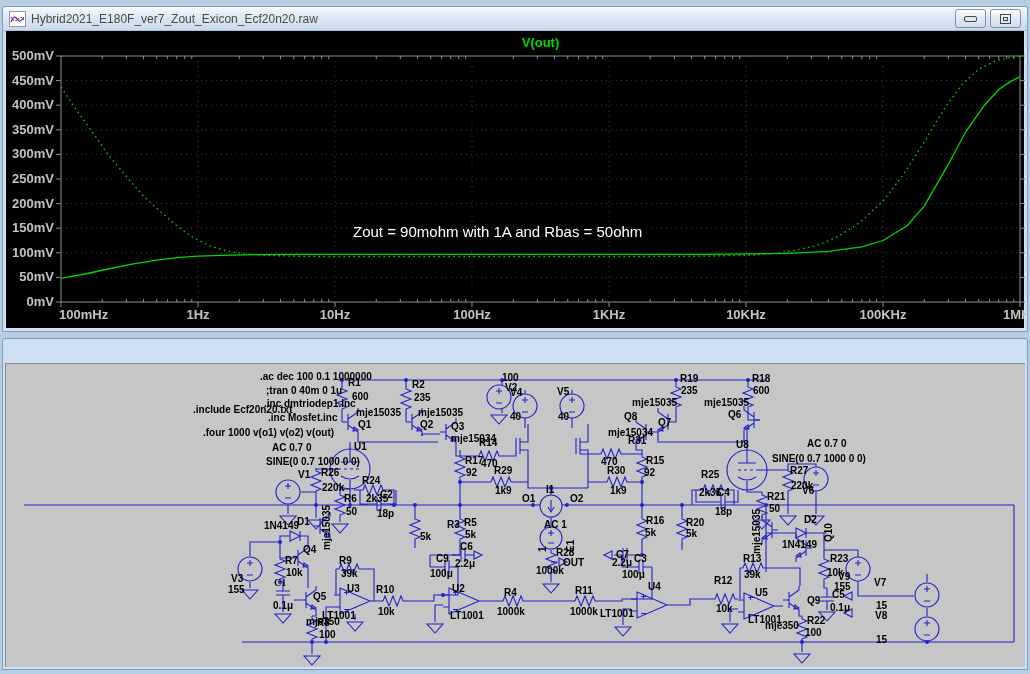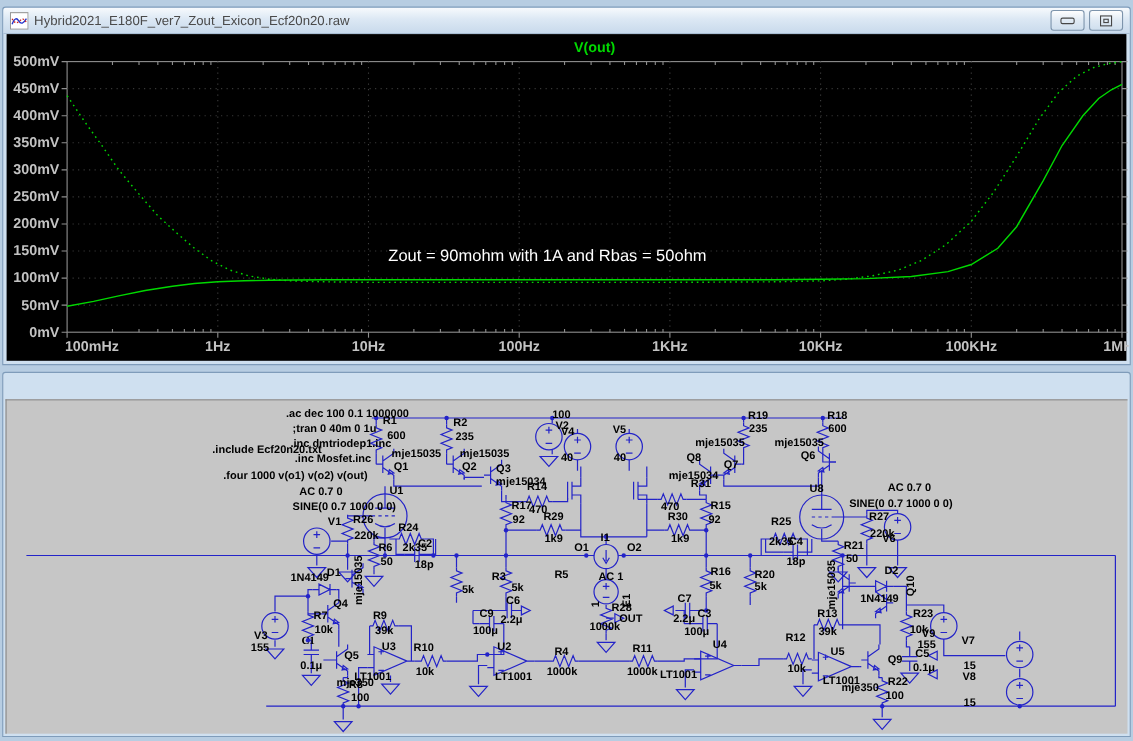--- a/index.html
+++ b/index.html
@@ -504,21 +504,21 @@
         <span class="slab" style="left: 485px; top: 120px;">1k9</span>
         <span class="slab" style="left: 512px; top: 128px;">O1</span>
         <span class="slab" style="left: 536px; top: 119px;">I1</span>
         <span class="slab" style="left: 560px; top: 128px;">O2</span>
         <span class="slab" style="left: 534px; top: 154px;">AC 1</span>
         <span class="slab srot" style="left: 528px; top: 186px;">1</span>
         <span class="slab srot" style="left: 556px; top: 186px;">E1</span>
         <span class="slab" style="left: 546px; top: 182px;">R28</span>
         <span class="slab" style="left: 526px; top: 200px;">1000k</span>
         <span class="slab" style="left: 553px; top: 192px;">OUT</span>
-        <span class="slab" style="left: 454px; top: 152px; margin-left: 40px;">R5</span>
+        <span class="slab" style="left: 454px; top: 152px;">R5</span>
         <span class="slab" style="left: 455px; top: 164px;">5k</span>
         <span class="slab" style="left: 450px; top: 176px;">C6</span>
         <span class="slab" style="left: 445px; top: 193px;">2.2μ</span>
         <span class="slab" style="left: 426px; top: 188px;">C9</span>
         <span class="slab" style="left: 420px; top: 203px;">100μ</span>
         <span class="slab" style="left: 442px; top: 218px;">U2</span>
         <span class="slab" style="left: 440px; top: 245px;">LT1001</span>
         <span class="slab" style="left: 494px; top: 222px;">R4</span>
         <span class="slab" style="left: 487px; top: 241px;">1000k</span>
         <span class="slab" style="left: 565px; top: 220px;">R11</span>
@@ -606,17 +606,17 @@
         <span class="slab" style="left: 864px; top: 212px;">V7</span>
         <span class="slab" style="left: 866px; top: 235px;">15</span>
         <span class="slab" style="left: 865px; top: 245px;">V8</span>
         <span class="slab" style="left: 866px; top: 269px;">15</span>
         <span class="slab" style="left: 797px; top: 250px;">R22</span>
         <span class="slab" style="left: 795px; top: 262px;">100</span>
         <span class="slab" style="left: 638px; top: 216px;">U4</span>
         <span class="slab" style="left: 590px; top: 243px;">LT1001</span>
         <span class="slab" style="left: 624px; top: 188px;">C3</span>
         <span class="slab" style="left: 612px; top: 204px;">100μ</span>
-        <span class="slab" style="left: 606px; top: 174px;">C7</span>
+        <span class="slab" style="left: 606px; top: 184px;">C7</span>
         <span class="slab" style="left: 602px; top: 192px;">2.2μ</span>
       </div>
   </div>
 </div>
 
 </body></html>

